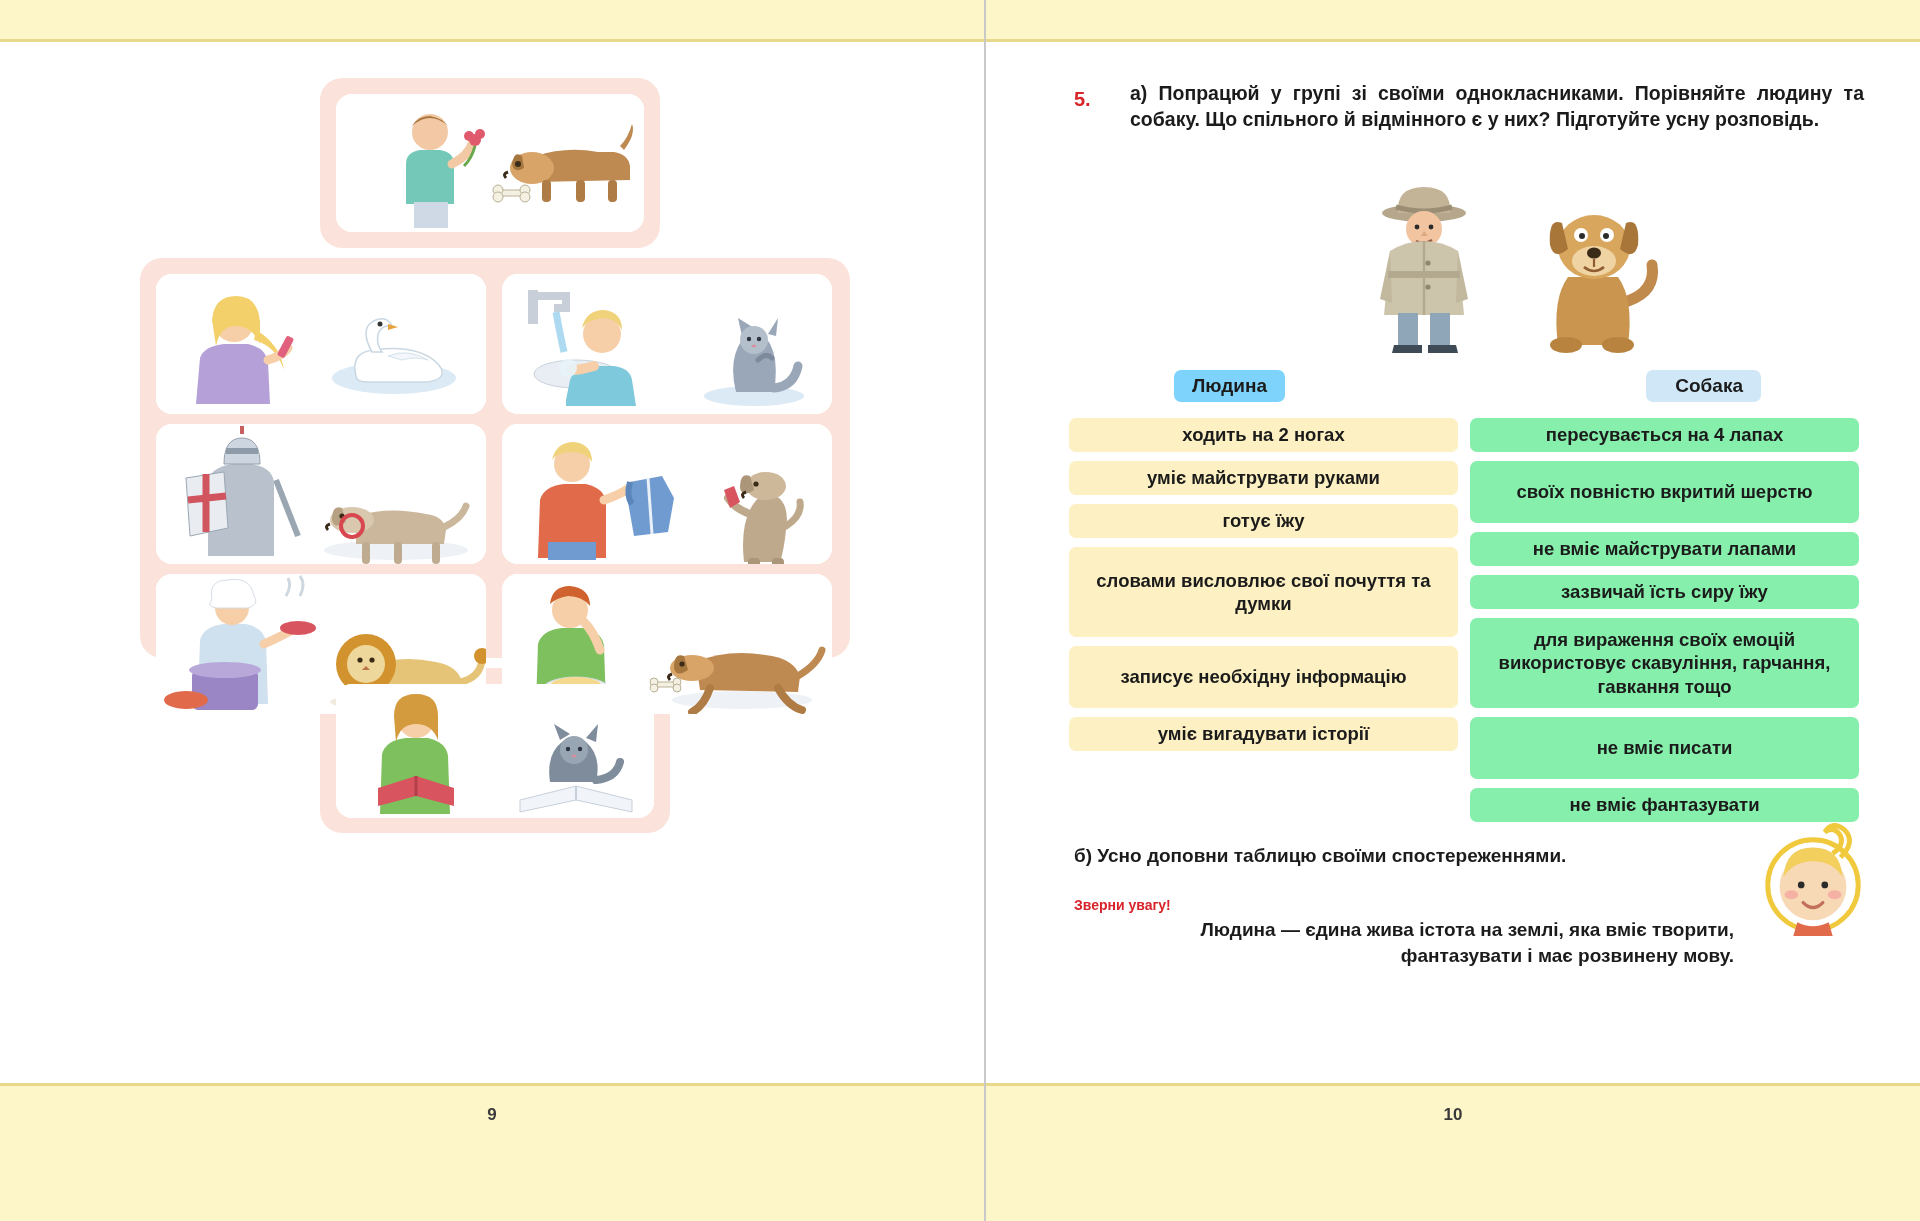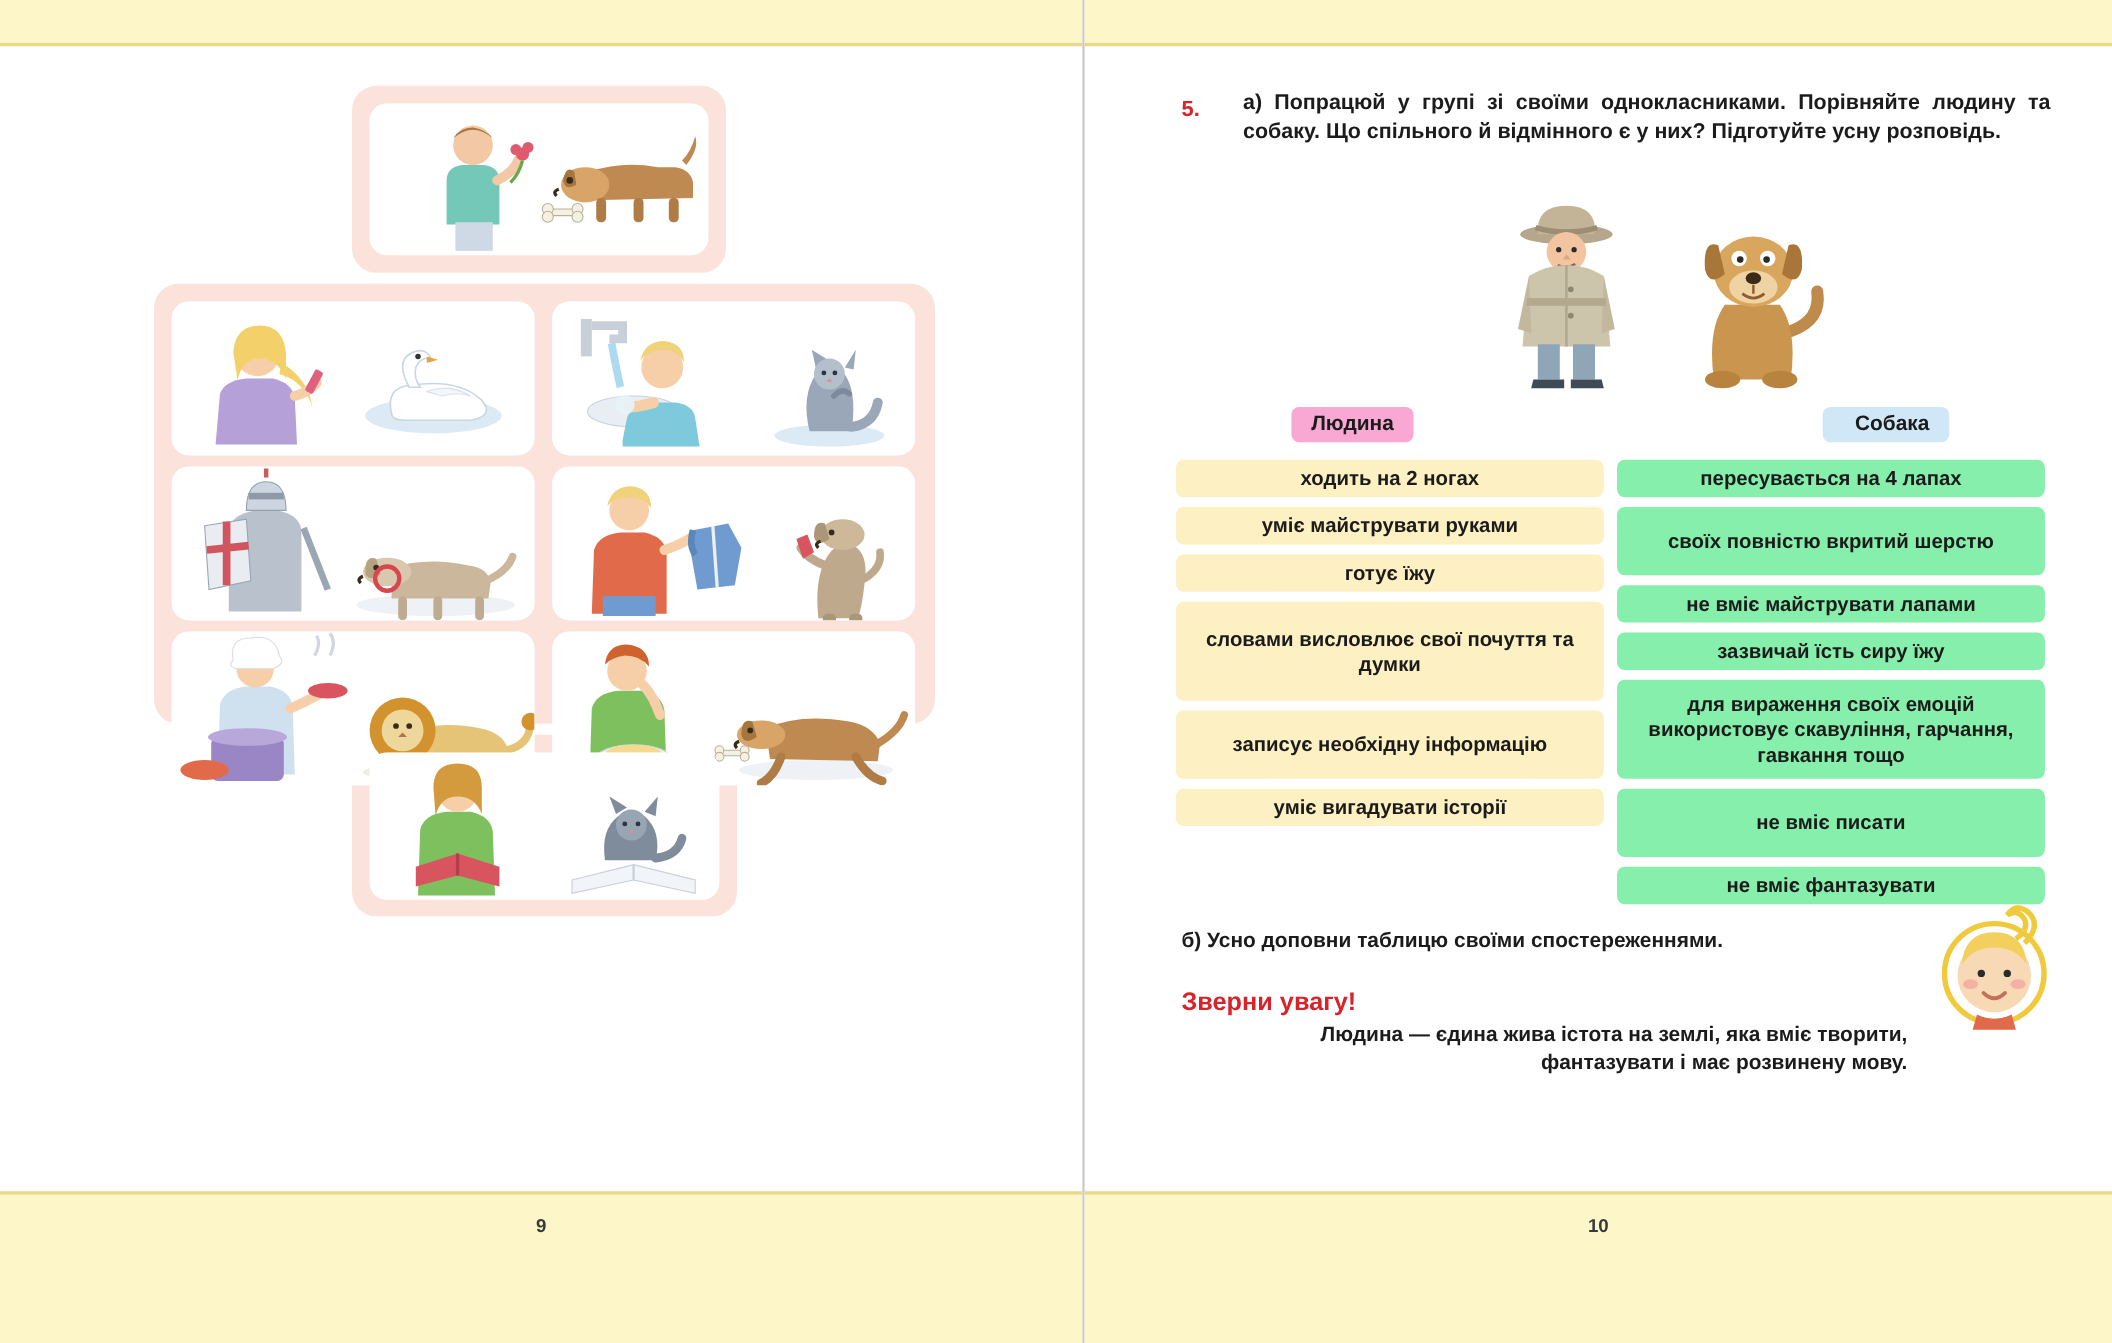--- a/index.html
+++ b/index.html
@@ -129,22 +129,22 @@
     height: 34px;
   }
   .chip {
     position: absolute;
     padding: 5px 18px;
     border-radius: 7px;
     font-size: 19px;
     font-weight: bold;
     color: #1b1b1b;
   }
-  .chip-human { left: 100px; background: #f9a8d4; text-align: center; }
-  .chip-dog   { right: 92px; background: #cfe7f7; padding-left: 29px; }
+  .chip-human { left: 100px; background: #7dd3fc; text-align: center; }
+  .chip-dog   { right: 103px; background: #cfe7f7; padding-left: 29px; }
 
   .table {
     position: absolute;
     left: 83px;
     top: 418px;
     width: 790px;
     display: flex;
     gap: 12px;
   }
   .col { display: flex; flex-direction: column; gap: 9px; width: 389px; }
@@ -173,21 +173,21 @@
   }
   .line-b {
     font-size: 19px;
     font-weight: bold;
     color: #1b1b1b;
     margin-bottom: 30px;
   }
   .attention-title {
     color: #d8232a;
     font-weight: bold;
-    font-size: 23px;
+    font-size: 14px;
     margin-bottom: 4px;
   }
   .attention-text {
     font-size: 19px;
     font-weight: bold;
     color: #1b1b1b;
     line-height: 1.35;
     text-align: right;
   }
   .kid {

